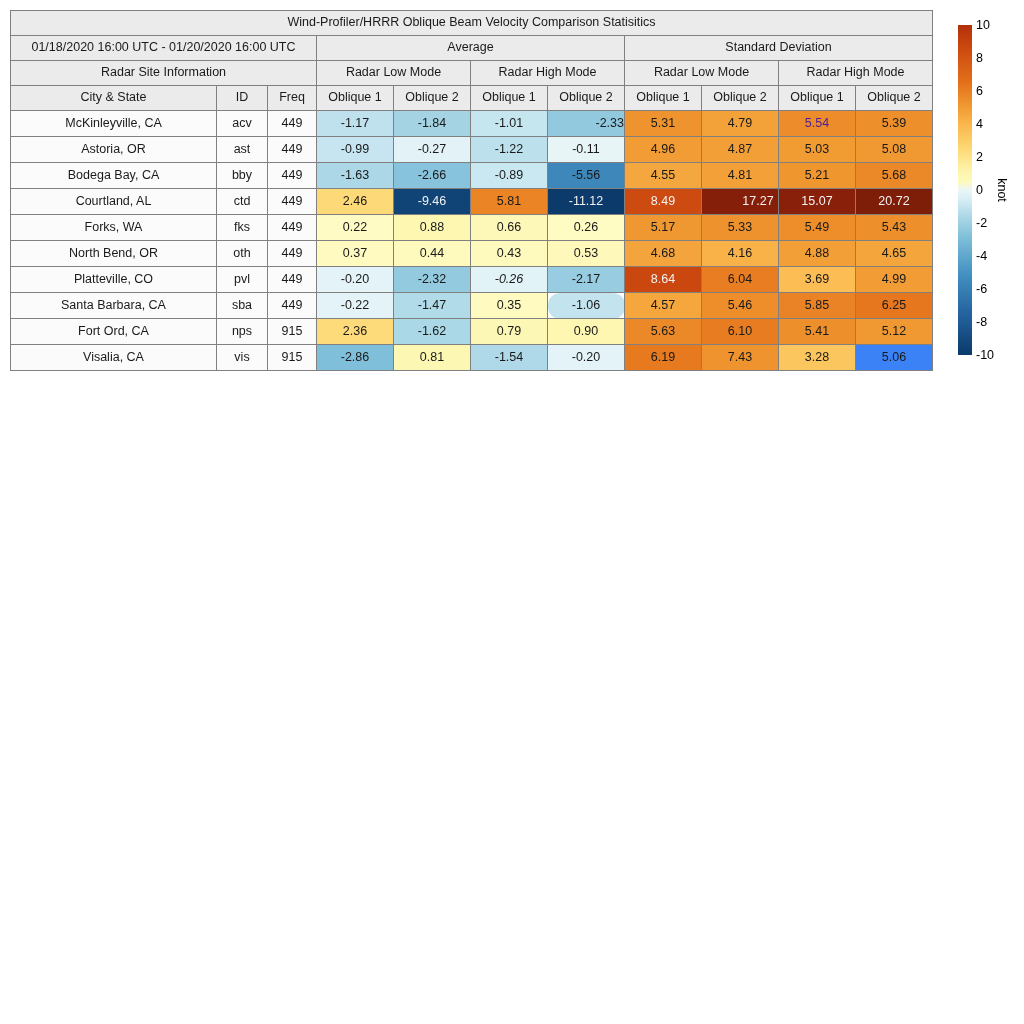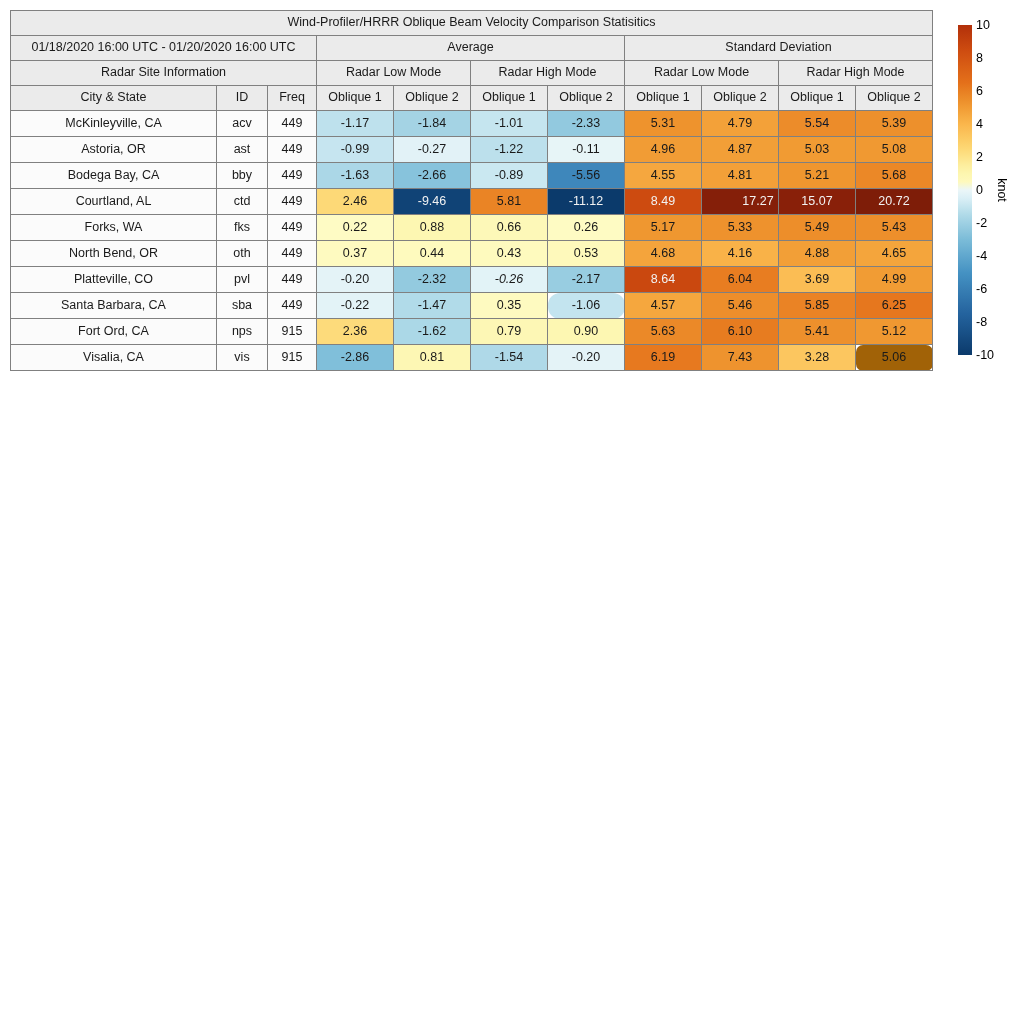--- a/index.html
+++ b/index.html
@@ -162,24 +162,24 @@
         <td class="hdr-cell">Oblique 2</td>
       </tr>
 
     <tr>
           <td class="row-city">McKinleyville, CA</td>
           <td class="row-id">acv</td>
           <td class="row-freq">449</td>
           <td class="data-cell" style="background: rgb(190, 225, 237); color: rgb(26, 26, 26);">-1.17</td>
           <td class="data-cell" style="background: rgb(164, 211, 228); color: rgb(26, 26, 26);">-1.84</td>
           <td class="data-cell" style="background: rgb(197, 229, 239); color: rgb(26, 26, 26);">-1.01</td>
-          <td class="data-cell" style="background: rgb(146, 201, 223); color: rgb(26, 26, 26);">-2.33</td>
+          <td class="data-cell" style="background: rgb(146, 201, 223); color: rgb(26, 26, 26); text-align: right;">-2.33</td>
           <td class="data-cell" style="background: rgb(238, 147, 45); color: rgb(26, 26, 26);">5.31</td>
           <td class="data-cell" style="background: rgb(243, 161, 57); color: rgb(26, 26, 26);">4.79</td>
-          <td class="data-cell" style="background: rgb(236, 140, 42); color: #0f172a;">5.54</td>
+          <td class="data-cell" style="background: rgb(236, 140, 42); color: #4c1d95;">5.54</td>
           <td class="data-cell" style="background: rgb(237, 144, 44); color: rgb(26, 26, 26);">5.39</td>
         </tr>
         <tr>
           <td class="row-city">Astoria, OR</td>
           <td class="row-id">ast</td>
           <td class="row-freq">449</td>
           <td class="data-cell" style="background: rgb(198, 229, 240); color: rgb(26, 26, 26);">-0.99</td>
           <td class="data-cell" style="background: rgb(226, 242, 247); color: rgb(26, 26, 26);">-0.27</td>
           <td class="data-cell" style="background: rgb(188, 224, 236); color: rgb(26, 26, 26);">-1.22</td>
           <td class="data-cell" style="background: rgb(231, 245, 247); color: rgb(26, 26, 26);">-0.11</td>
@@ -283,21 +283,21 @@
           <td class="row-city">Visalia, CA</td>
           <td class="row-id">vis</td>
           <td class="row-freq">915</td>
           <td class="data-cell" style="background: rgb(128, 191, 218); color: rgb(26, 26, 26);">-2.86</td>
           <td class="data-cell" style="background: rgb(253, 247, 180); color: rgb(26, 26, 26);">0.81</td>
           <td class="data-cell" style="background: rgb(175, 217, 232); color: rgb(26, 26, 26); margin-top: 40px;">-1.54</td>
           <td class="data-cell" style="background: rgb(228, 243, 247); color: rgb(26, 26, 26);">-0.20</td>
           <td class="data-cell" style="background: rgb(231, 121, 31); color: rgb(26, 26, 26);">6.19</td>
           <td class="data-cell" style="background: rgb(238, 147, 46); color: rgb(26, 26, 26);">7.43</td>
           <td class="data-cell" style="background: rgb(252, 198, 95); color: rgb(26, 26, 26);">3.28</td>
-          <td class="data-cell" style="background: #a16207; color: rgb(26, 26, 26); border-radius: 7px;">5.06</td>
+          <td class="data-cell" style="background: #3b82f6; color: rgb(26, 26, 26);">5.06</td>
         </tr>
       </tbody>
   </table>
 
   <div id="colorbar-group">
     <div id="colorbar-gradient" style="background: linear-gradient(rgb(178, 48, 10) 0%, rgb(187, 57, 12) 2.5%, rgb(196, 66, 14) 5%, rgb(205, 75, 16) 7.5%, rgb(211, 84, 19) 10%, rgb(217, 94, 21) 12.5%, rgb(222, 103, 24) 15%, rgb(228, 112, 26) 17.5%, rgb(232, 127, 34) 20%, rgb(236, 141, 42) 22.5%, rgb(241, 155, 52) 25%, rgb(245, 169, 64) 27.5%, rgb(250, 182, 76) 30%, rgb(251, 193, 89) 32.5%, rgb(252, 205, 102) 35%, rgb(253, 216, 117) 37.5%, rgb(253, 227, 137) 40%, rgb(253, 238, 158) 42.5%, rgb(253, 246, 175) 45%, rgb(254, 249, 188) 47.5%, rgb(235, 246, 248) 50%, rgb(218, 239, 246) 52.5%, rgb(197, 229, 239) 55%, rgb(176, 218, 232) 57.5%, rgb(158, 208, 227) 60%, rgb(141, 198, 221) 62.5%, rgb(123, 188, 216) 65%, rgb(110, 178, 211) 67.5%, rgb(96, 167, 206) 70%, rgb(83, 157, 200) 72.5%, rgb(69, 146, 195) 75%, rgb(62, 137, 188) 77.5%, rgb(56, 127, 180) 80%, rgb(49, 118, 173) 82.5%, rgb(43, 108, 165) 85%, rgb(36, 99, 158) 87.5%, rgb(31, 91, 148) 90%, rgb(26, 83, 138) 92.5%, rgb(21, 74, 127) 95%, rgb(16, 66, 117) 97.5%, rgb(11, 58, 107) 100%);"></div>
     <div id="colorbar-ticks">
         <div class="cb-tick" style="top: 0px;">10</div>
         <div class="cb-tick" style="top: 33px;">8</div>
         <div class="cb-tick" style="top: 66px;">6</div>

